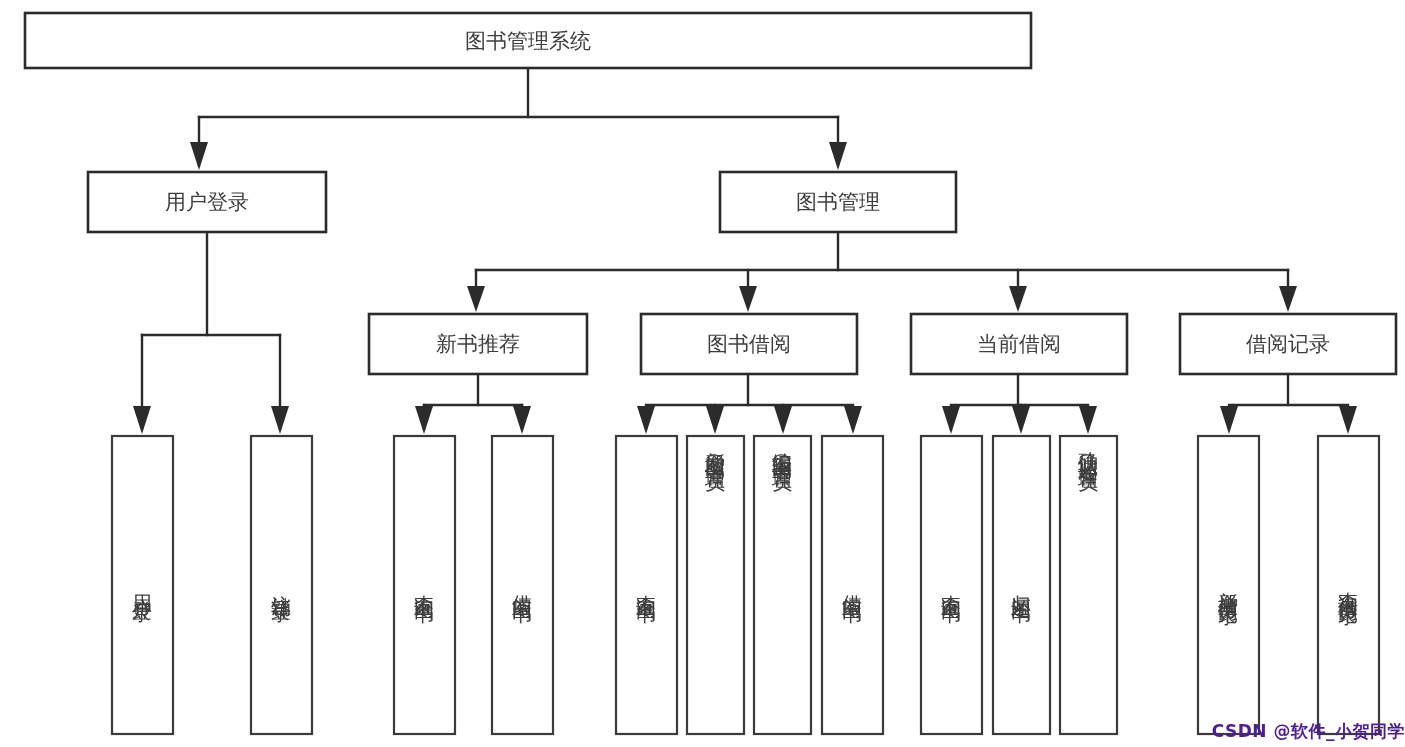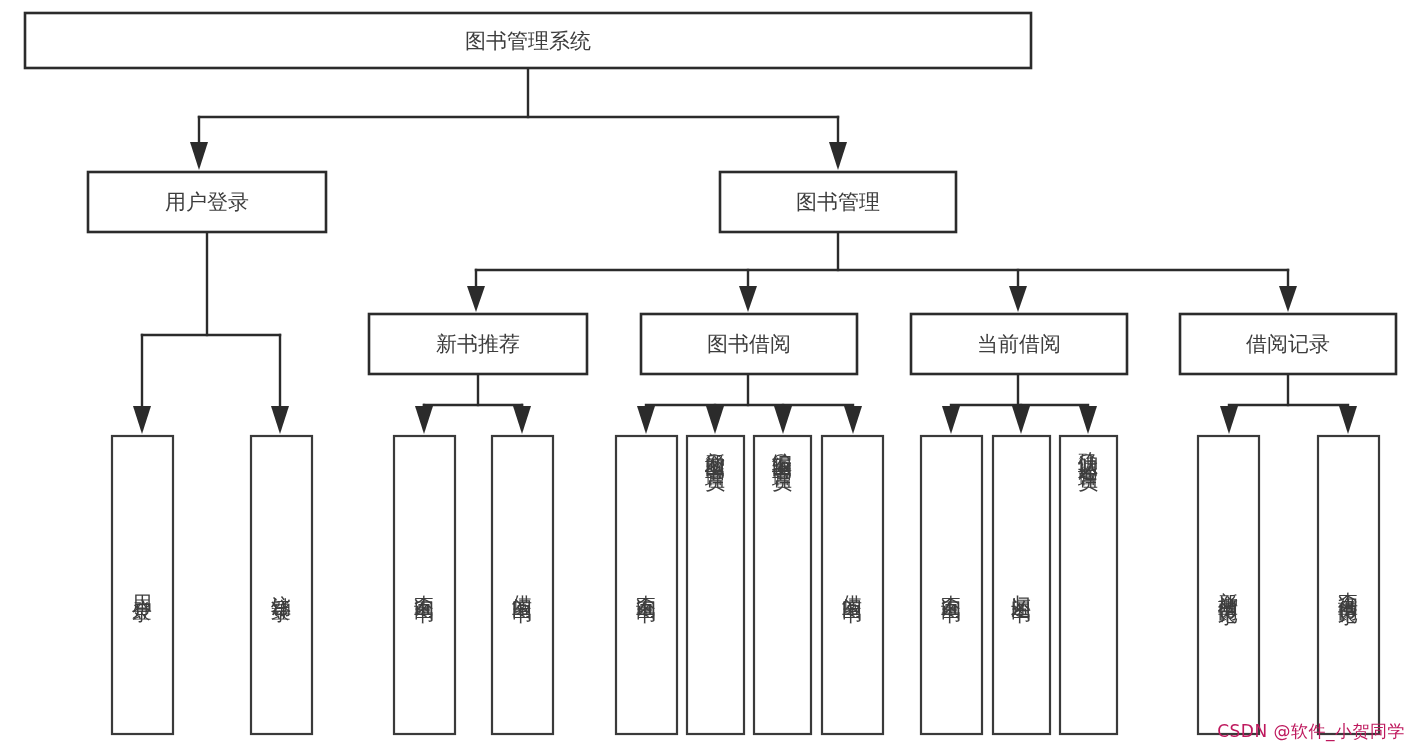--- a/index.html
+++ b/index.html
@@ -69,23 +69,24 @@
     letter-spacing: 3px;
     line-height: 1;
     white-space: nowrap;
   }
   .watermark {
     position: absolute;
     right: 8px;
     bottom: 4px;
     font-family: "DejaVu Sans", "Liberation Sans", sans-serif;
     font-size: 17px;
-    color: #be185d;
+    color: #4c1d95;
     white-space: nowrap;
     letter-spacing: 0.5px;
+    font-weight: bold;
   }
 </style>
 </head>
 <body>
 
 <div id="diagram-root">
 
   <svg class="canvas" viewBox="0 0 1405 747">
     <defs></defs>
 

